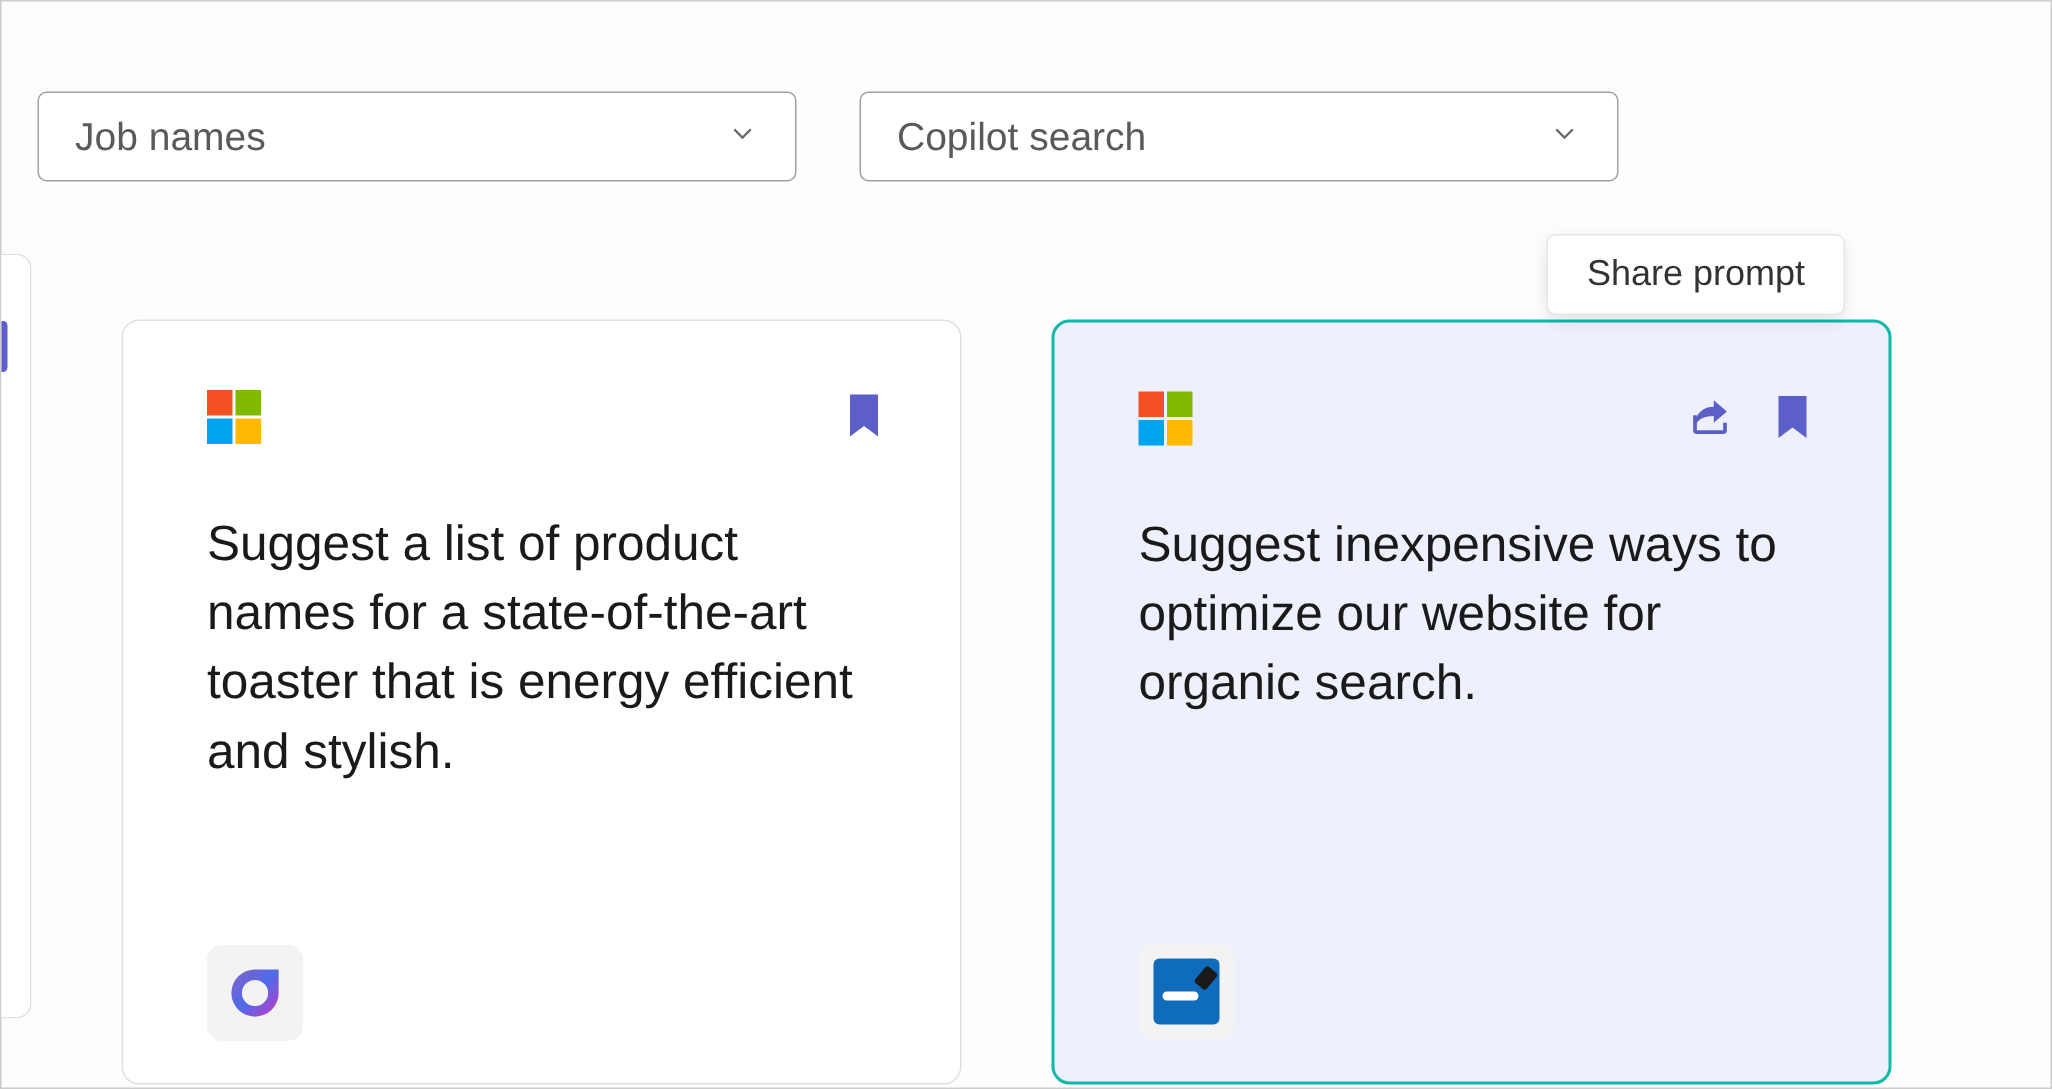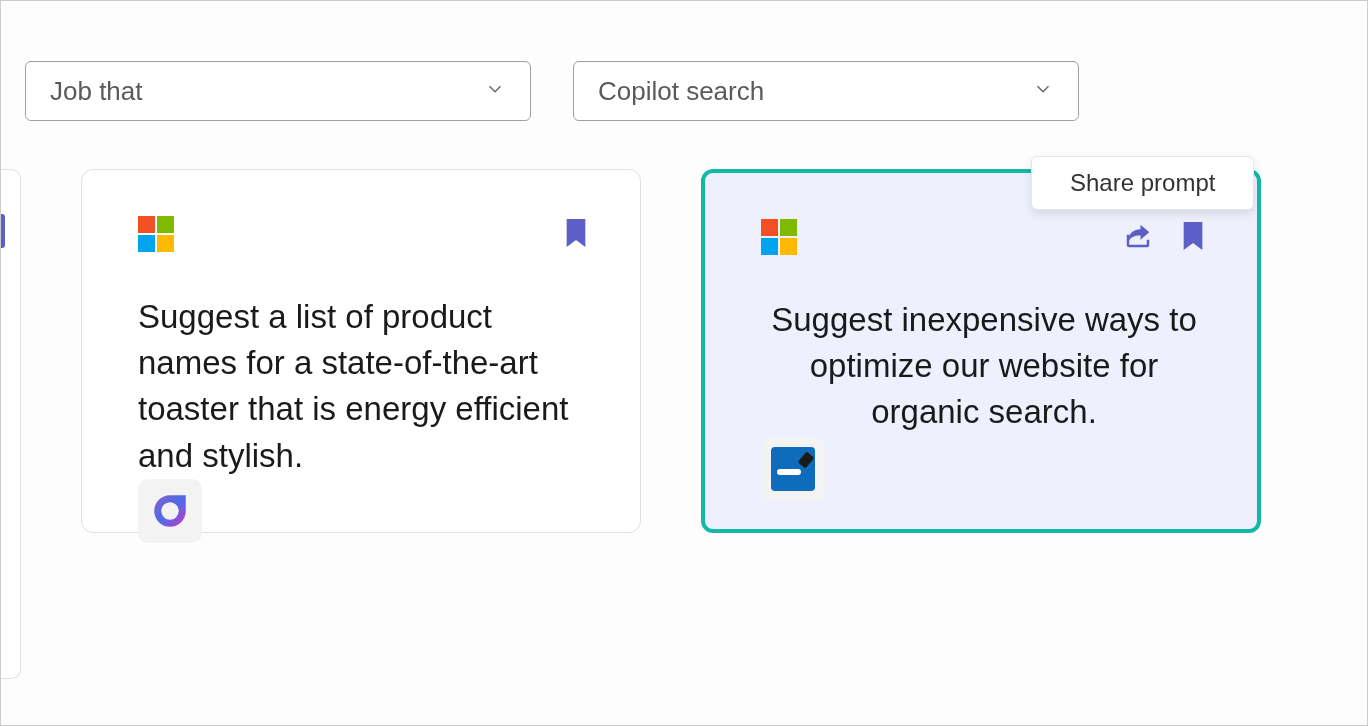--- a/index.html
+++ b/index.html
@@ -48,33 +48,33 @@
       height: 510px;
       background: #ffffff;
       border: 1px solid #e0e0e0;
       border-left: none;
       border-radius: 0 10px 10px 0;
       position: relative;
       margin-left: -22px;
     }
     .card {
       width: 560px;
-      height: 364px;
+      height: 510px;
       background: #ffffff;
       border: 1px solid #e0e0e0;
       border-radius: 12px;
       padding: 46px 50px 28px 56px;
       position: relative;
       display: flex;
       flex-direction: column;
+      margin-top: 44px;
     }
     .card.active {
       background: #eef1fd;
-      border: 4px solid #14b8a6;
-      text-align: center;
+      border: 2px solid #14b8a6;
     }
     .card-header {
       display: flex;
       justify-content: space-between;
       align-items: flex-start;
       margin-bottom: 40px;
     }
     .ms-logo {
       width: 36px;
       height: 36px;
@@ -120,21 +120,21 @@
       justify-content: center;
     }
     .tooltip {
       position: absolute;
       top: 155px;
       left: 1030px;
       background: #ffffff;
       border: 1px solid #e5e5e5;
       border-radius: 6px;
       box-shadow: 0 4px 10px rgba(0,0,0,0.1);
-      padding: 12px 38px;
+      padding: 12px 26px;
       font-size: 24px;
       color: #333;
       z-index: 10;
     }
     .loop-icon {
       width: 42px;
       height: 42px;
     }
     .wb-icon {
       width: 44px;
@@ -175,21 +175,21 @@
       border-radius: 0 3px 3px 0;
     }
   </style>
 </head>
 <body>
 
 <div class="container">
 
   <div class="filters">
     <div class="dropdown">
-      <span>Job that</span>
+      <span>Job names</span>
       <span class="chev">
         <svg width="22" height="22" viewBox="0 0 24 24" fill="none" stroke="currentColor" stroke-width="1.6">
             <polyline points="6 9 12 15 18 9"></polyline>
           </svg>
       </span>
     </div>
     <div class="dropdown">
       <span>Copilot search</span>
       <span class="chev">
         <svg width="22" height="22" viewBox="0 0 24 24" fill="none" stroke="currentColor" stroke-width="1.6">

